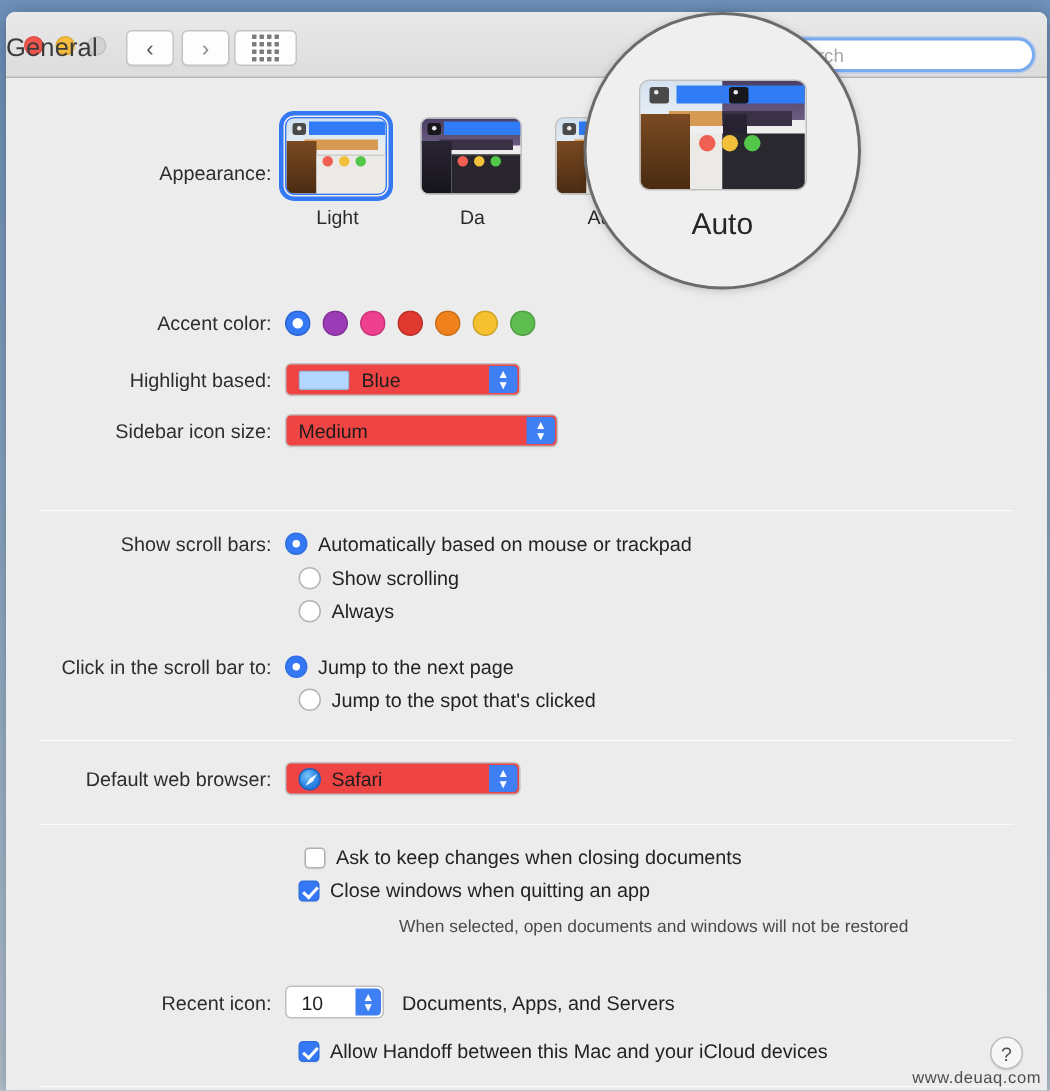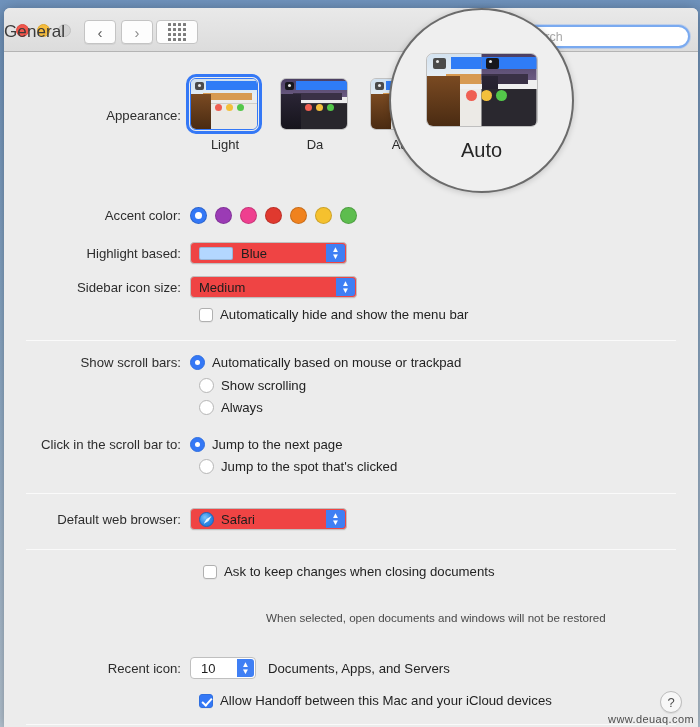--- a/index.html
+++ b/index.html
@@ -341,30 +341,26 @@
       <div class="lbl">Highlight based:</div>
       <div class="popup" style="width:157px;">
         <span class="colorchip" style="background:#b3d7ff"></span>
         <span>Blue</span>
         <span class="arrows">▲<br>▼</span>
       </div>
     </div>
 
     <div class="row" style="left:0; top:224px;">
       <div class="lbl">Sidebar icon size:</div>
-      <div class="popup" style="width:167px;">
+      <div class="popup" style="width:182px;">
         <span>Medium</span>
         <span class="arrows">▲<br>▼</span>
       </div>
     </div>
 
-    <div class="row" style="left:186px; top:255px; padding-left:9px;">
-      <span class="cb"></span>
-      <span class="opt-text">Automatically hide and show the menu bar</span>
-    </div>
 
     <div class="divider" style="top:288px;"></div>
 
     <div class="row" style="left:0; top:303px;">
       <div class="lbl">Show scroll bars:</div>
       <span class="radio on"></span>
       <span class="opt-text">Automatically based on mouse or trackpad</span>
     </div>
     <div class="row" style="left:186px; top:326px; padding-left:9px;">
       <span class="radio"></span>
@@ -396,20 +392,24 @@
       </div>
     </div>
 
     <div class="divider" style="top:497px;"></div>
 
     <div class="row" style="left:190px; top:512px; padding-left:9px;text-align:center;">
       <span class="cb"></span>
       <span class="opt-text">Ask to keep changes when closing documents</span>
     </div>
 
+    <div class="row" style="left:186px; top:534px; padding-left:9px;">
+      <span class="cb on"></span>
+      <span class="opt-text">Close windows when quitting an app</span>
+    </div>
 
     <div style="position:absolute; left:262px; top:558px; width:420px;">
       <div class="sub-note">When selected, open documents and windows will not be restored</div>
     </div>
 
     <div class="row" style="left:0; top:605px;">
       <div class="lbl">Recent icon:</div>
       <div class="stepper">
         <span>10</span>
         <span class="arrows">▲<br>▼</span>

